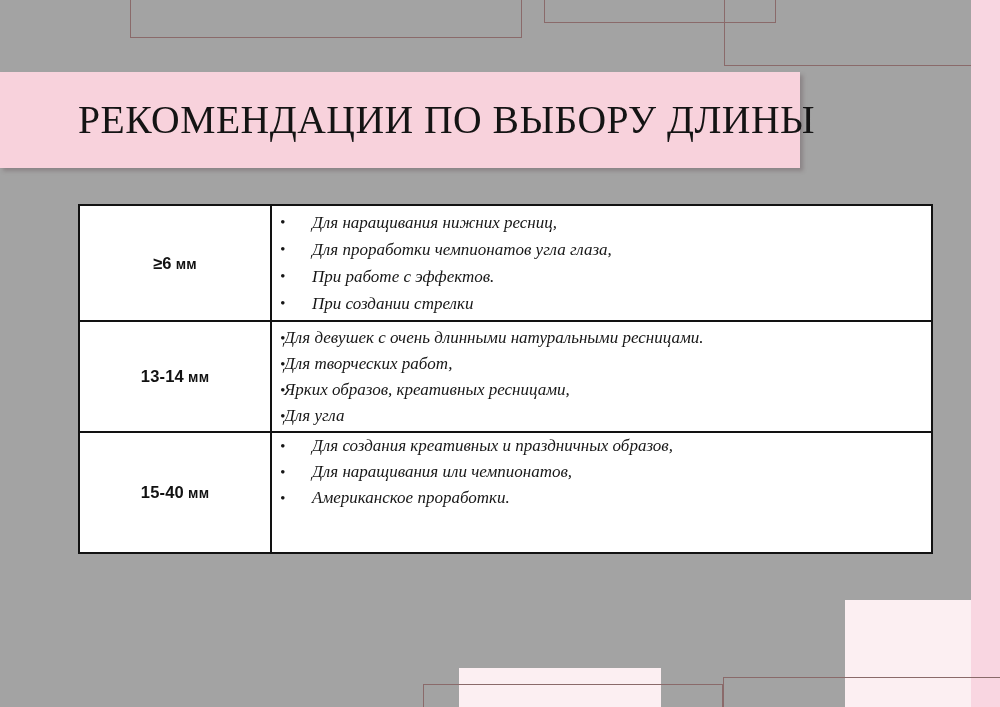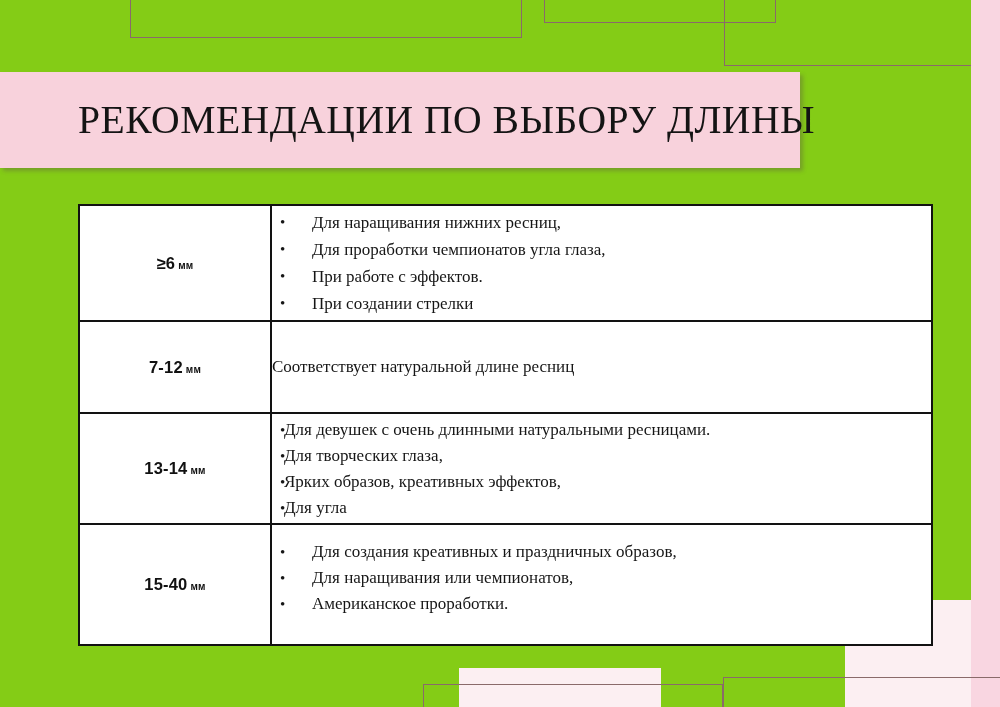--- a/index.html
+++ b/index.html
@@ -14,21 +14,21 @@
     font-family: "Liberation Serif", serif;
     position: relative;
   }
 
   
   #slide {
     position: absolute;
     left: 0; top: 0;
     width: 1000px;
     height: 707px;
-    background: #84cc16;
+    background: #a3a3a3;
     overflow: hidden;
   }
 
   
   .deco-rect {
     position: absolute;
     border: 1.6px solid #8a6a6a;
     background: transparent;
     box-sizing: border-box;
   }
@@ -86,27 +86,28 @@
   td.len-cell {
     width: 190px;
     text-align: center;
     font-family: "Liberation Sans", sans-serif;
     font-weight: bold;
     font-size: 16.5px;
     color: #111111;
     letter-spacing: 0.2px;
   }
   td.len-cell .unit {
-    font-size: 10px;
+    font-size: 14px;
   }
   td.desc-cell {
     padding: 6px 10px 6px 14px;
     font-family: "Liberation Serif", serif;
     font-size: 17px;
     color: #161616;
+    font-style: italic;
   }
   td.desc-cell.plain {
     padding-left: 18px;
     font-size: 17px;
   }
   ul.bullets {
     margin: 0;
     padding: 0;
     list-style: none;
   }
@@ -164,48 +165,40 @@
         <td class="desc-cell">
           <ul class="bullets">
             <li>Для наращивания нижних ресниц,</li>
             <li>Для проработки чемпионатов угла глаза,</li>
             <li>При работе с эффектов.</li>
             <li>При создании стрелки</li>
           </ul>
         </td>
       </tr>
 
-      <tr class="r2">
-        <td class="len-cell" style="height:90px;">
-          <span>7-12</span><span class="unit">&nbsp;</span><span class="unit">мм</span>
-        </td>
-        <td class="desc-cell plain">
-          <span>Соответствует натуральной длине ресниц</span>
-        </td>
-      </tr>
 
       <tr class="r3">
         <td class="len-cell" style="height:109px;">
           <span>13-14</span><span class="unit">&nbsp;</span><span class="unit">мм</span>
         </td>
         <td class="desc-cell">
           <ul class="bullets">
             <li>Для девушек с очень длинными натуральными ресницами.</li>
-            <li>Для творческих глаза,</li>
-            <li>Ярких образов, креативных эффектов,</li>
+            <li>Для творческих работ,</li>
+            <li>Ярких образов, креативных ресницами,</li>
             <li>Для угла</li>
           </ul>
         </td>
       </tr>
 
       <tr class="r4">
         <td class="len-cell" style="height:119px;">
           <span>15-40</span><span class="unit">&nbsp;</span><span class="unit">мм</span>
         </td>
-        <td class="desc-cell" style="vertical-align:top; padding-top:14px;">
+        <td class="desc-cell" style="vertical-align:top; ">
           <ul class="bullets">
             <li>Для создания креативных и праздничных образов,</li>
             <li>Для наращивания или чемпионатов,</li>
             <li>Американское проработки.</li>
           </ul>
         </td>
       </tr>
     </tbody>
   </table>
 

